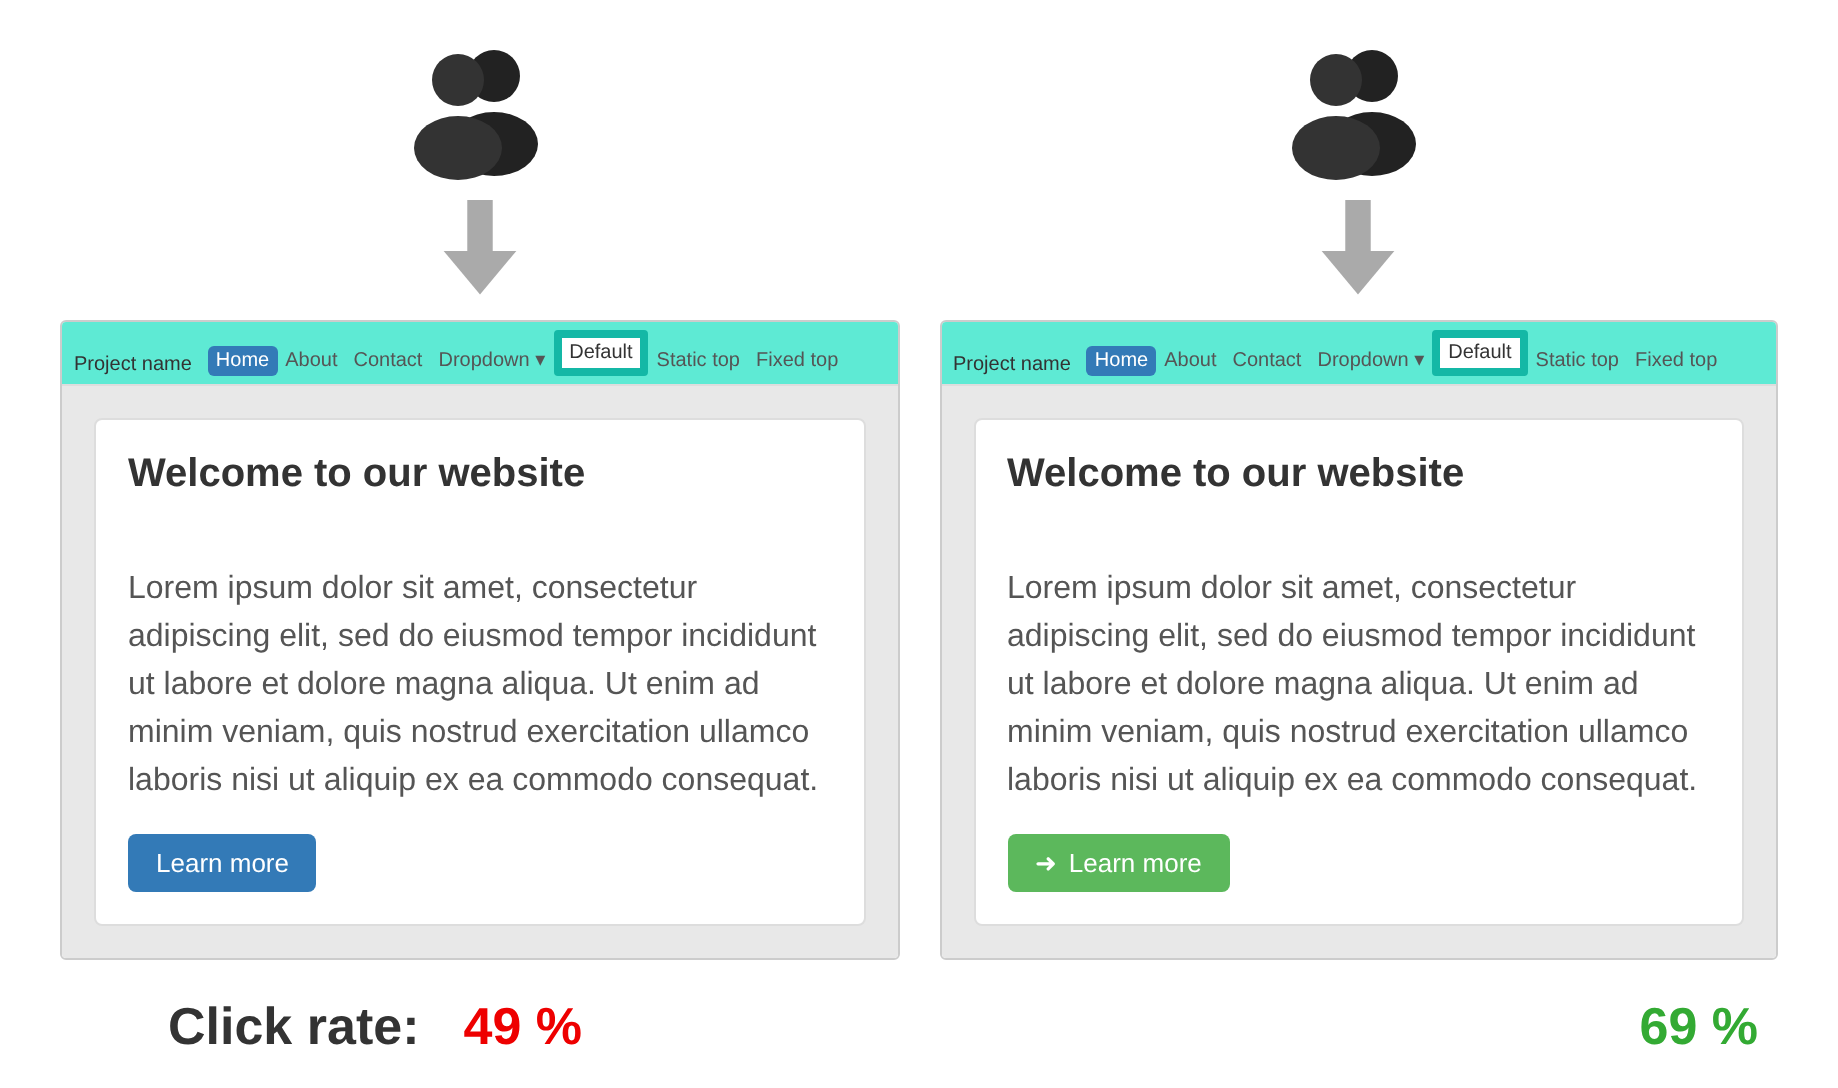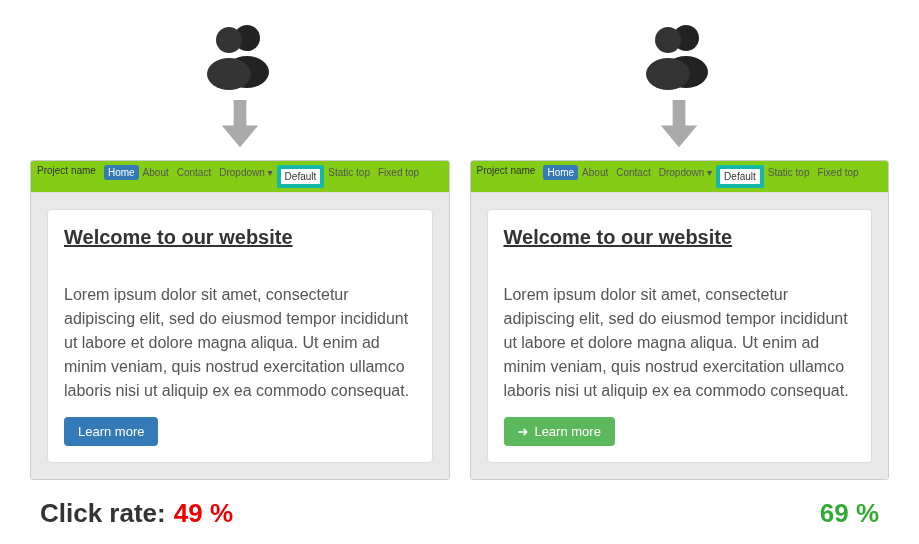--- a/index.html
+++ b/index.html
@@ -45,24 +45,24 @@
     
     .mini-browser {
       width: 100%;
       border: 1px solid #ccc;
       border-radius: 3px;
       overflow: hidden;
       background: #fff;
     }
 
     .navbar {
-      background: #84cc16;
+      background: #5eead4;
       border-bottom: 1px solid #ddd;
       display: flex;
-      align-items: flex-start;
+      align-items: flex-end;
       padding: 4px 6px;
       gap: 0;
       font-size: 10px;
       color: #555;
     }
 
     .nav-brand {
       font-size: 10px;
       color: #333;
       margin-right: 8px;
@@ -102,21 +102,20 @@
       border: 1px solid #ddd;
       border-radius: 4px;
       padding: 16px;
     }
 
     .content-title {
       font-size: 20px;
       font-weight: bold;
       color: #333;
       margin-bottom: 10px;
-      text-decoration: underline;
     }
 
     .content-text {
       font-size: 16px;
       color: #555;
       line-height: 1.5;
       margin-bottom: 14px;
       margin-top: 34px;
     }
 
@@ -165,21 +164,22 @@
     }
 
     .rate-value-green {
       font-size: 26px;
       font-weight: bold;
       color: #3a3;
     }
 
     .rate-left, .rate-right {
       display: flex;
-      gap: 8px;
+      gap: 22px;
+      margin-left: 44px;
     }
   </style>
 </head>
 <body>
 
 <div class="comparison-wrapper">
 
   <div class="variant">
 
     <svg class="users-icon" viewBox="0 0 90 70" xmlns="http://www.w3.org/2000/svg">

